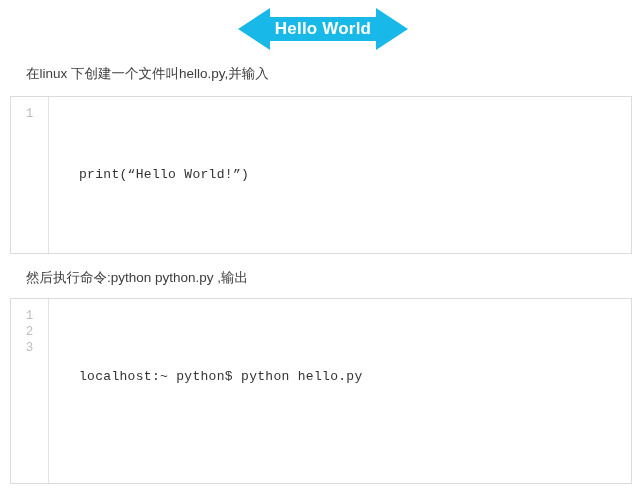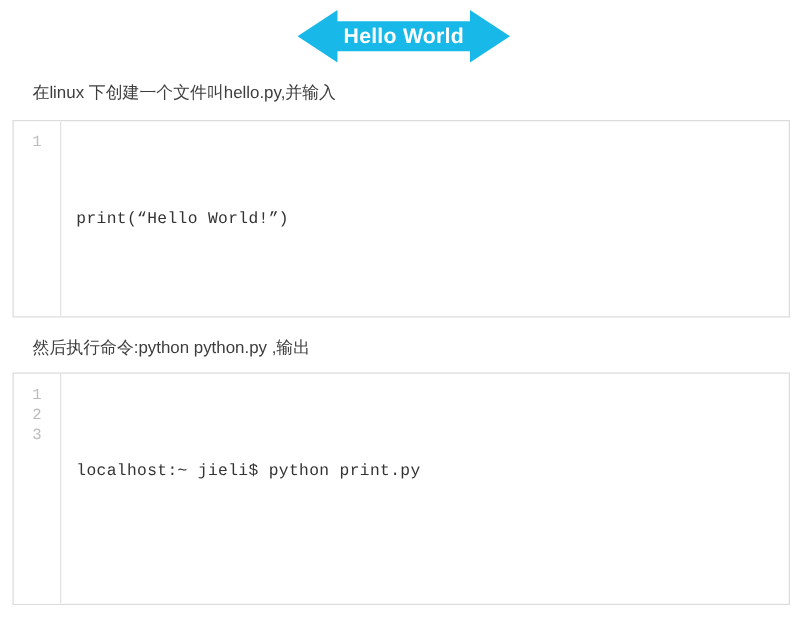--- a/index.html
+++ b/index.html
@@ -100,20 +100,21 @@
     padding: 8px 0 8px 12px;
     font-family: "Liberation Mono", "DejaVu Sans Mono", monospace;
     font-size: 13px;
     line-height: 28px;
     color: #333333;
     white-space: pre;
     letter-spacing: 0.3px;
   }
   .code-body div {
     height: 28px;
+    margin-left: 18px;
   }
 </style>
 </head>
 <body>
 
 <div class="page">
 
   <div class="banner-wrap">
     <div class="banner">
       <svg width="170" height="42" viewBox="0 0 170 42" xmlns="http://www.w3.org/2000/svg">
@@ -142,18 +143,18 @@
 
   <div class="sp-8"></div>
 
   <div class="codeblock">
     <div class="gutter">
       <div>1</div>
       <div>2</div>
       <div>3</div>
     </div>
     <div class="code-body">
-      <div>localhost:~ jieli$ python print.py</div>
+      <div>localhost:~ python$ python hello.py</div>
       
     </div>
   </div>
 
 </div>
 
 </body></html>

